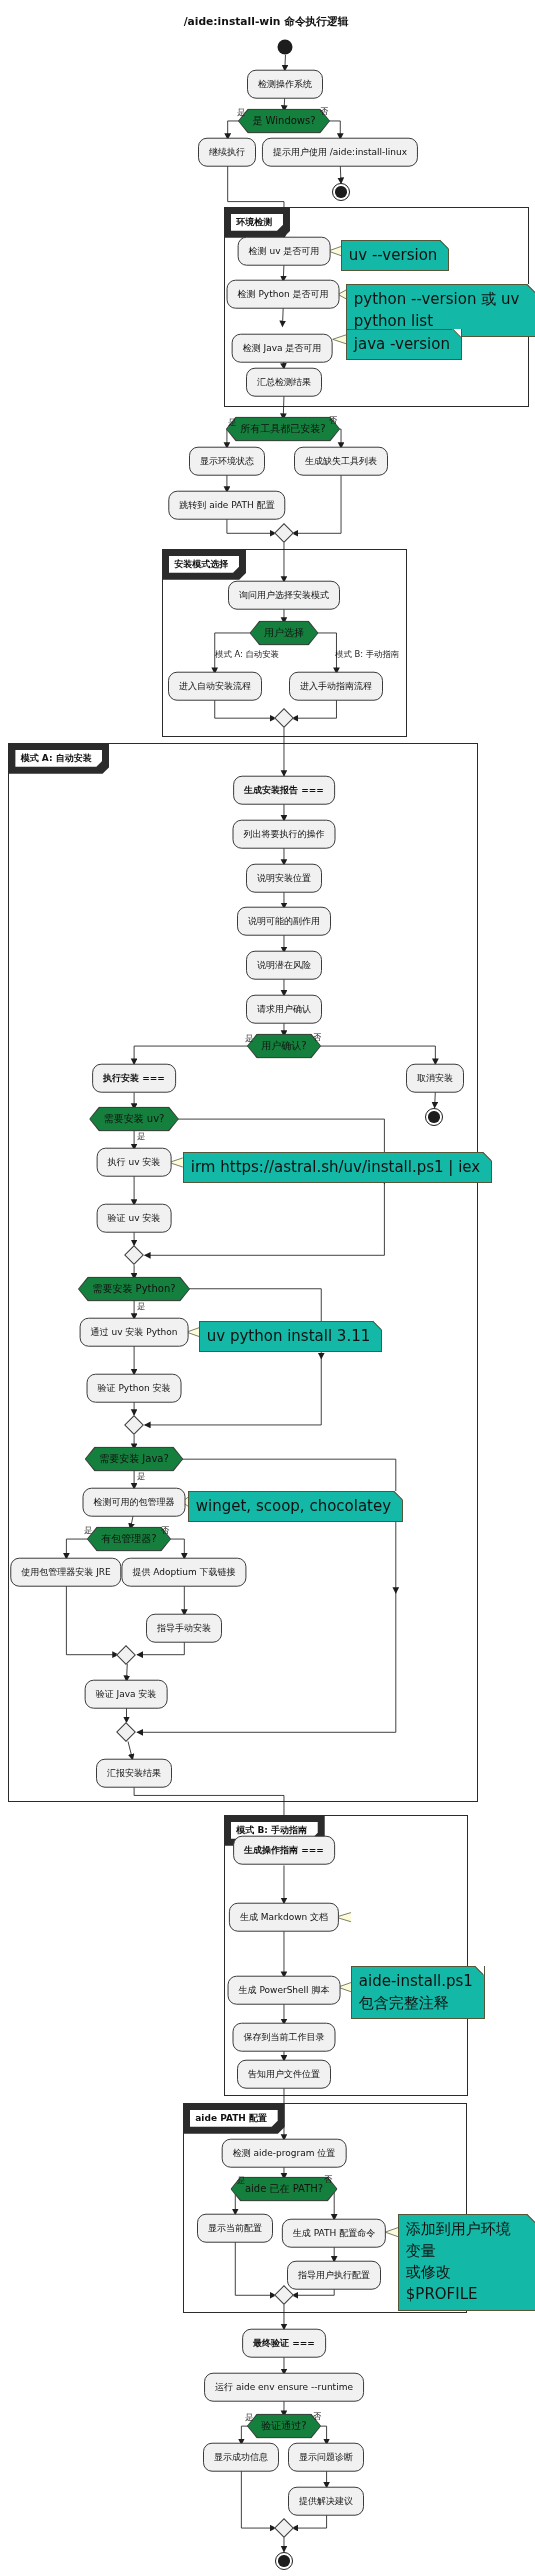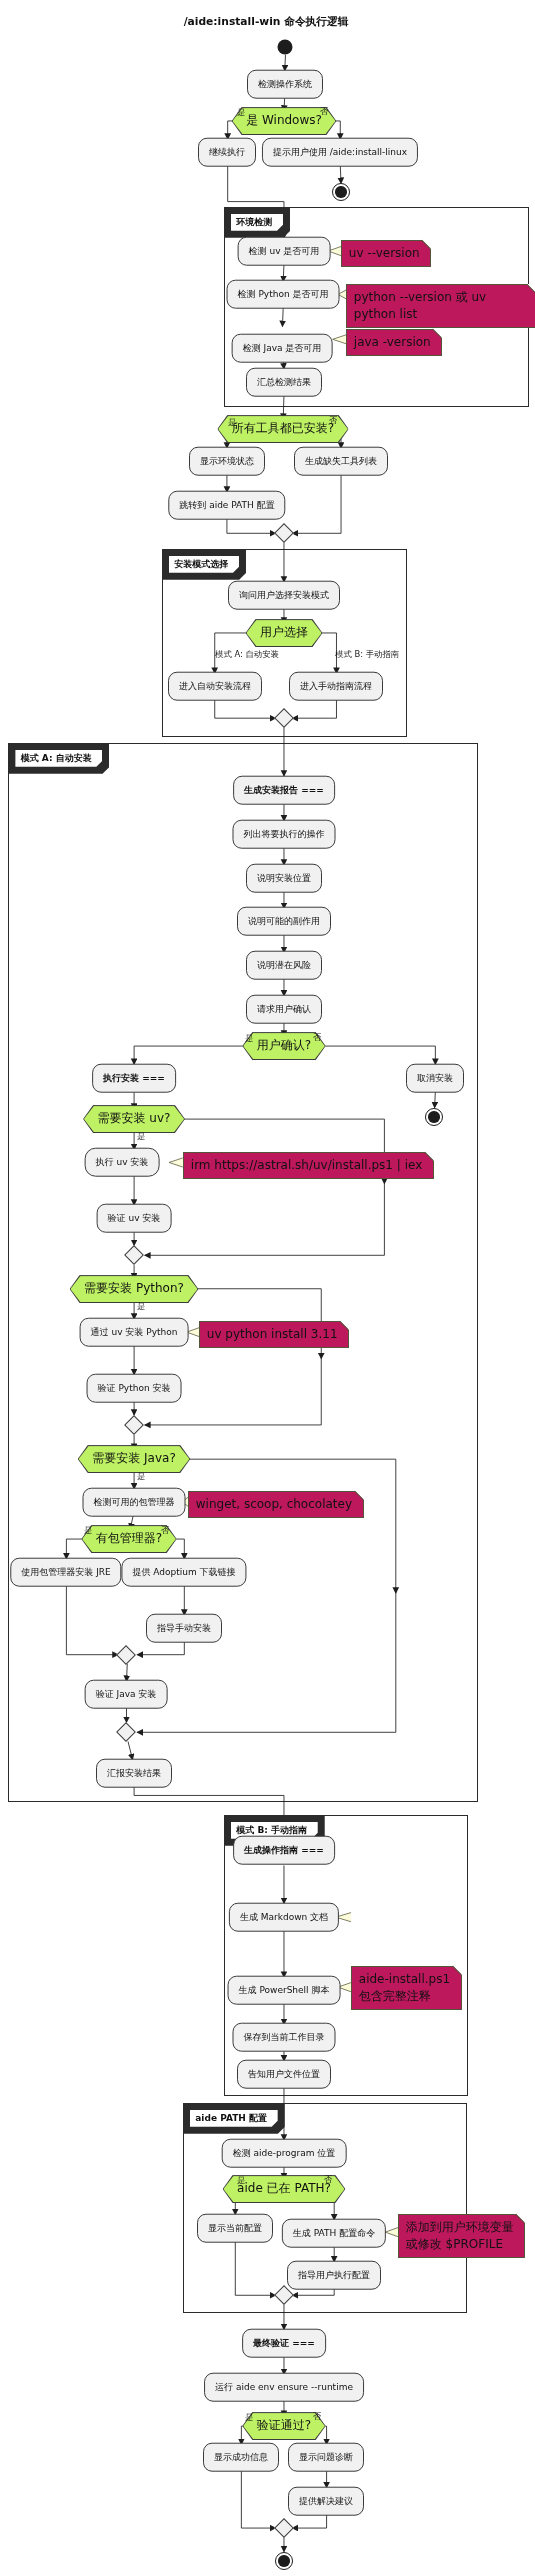--- a/index.html
+++ b/index.html
@@ -12,31 +12,31 @@
         clip-path:polygon(0 0,100% 0,100% calc(100% - 6.8px),calc(100% - 6.8px) 100%,0 100%);}
   .ptab>span{display:block;background:#fff;padding:1.5px 10.7px 2.3px 5.3px;font-size:9px;
         font-weight:bold;white-space:nowrap;
         clip-path:polygon(0 0,100% 0,100% calc(100% - 6px),calc(100% - 6px) 100%,0 100%);}
   .act{position:absolute;transform:translate(-50%,-50%);background:#f1f1f1;
        border:0.8px solid #3b3b3b;border-radius:9px;padding:6.8px 10px;
        font-size:9px;white-space:nowrap;text-align:center;}
   .act.b{font-weight:bold;}
   .dec{position:absolute;transform:translate(-50%,-50%);background:#3b3b3b;padding:0.8px;
        clip-path:polygon(10px 0,calc(100% - 10px) 0,100% 50%,calc(100% - 10px) 100%,10px 100%,0 50%);}
-  .dec>span{display:block;background:#bef264;padding:4.6px 13.7px;font-size:12px;white-space:nowrap;
+  .dec>span{display:block;background:#15803d;padding:4.6px 13.7px;font-size:10px;white-space:nowrap;
        clip-path:polygon(10px 0,calc(100% - 10px) 0,100% 50%,calc(100% - 10px) 100%,10px 100%,0 50%);}
   .merge{position:absolute;width:12px;height:12px;background:#f1f1f1;border:0.8px solid #3b3b3b;
          transform:translate(-50%,-50%) rotate(45deg);}
   .start{position:absolute;width:15px;height:15px;border-radius:50%;background:#1d1d1d;
          transform:translate(-50%,-50%);}
   .end{position:absolute;width:16px;height:16px;border-radius:50%;border:1.1px solid #1d1d1d;
        background:#fff;transform:translate(-50%,-50%);}
   .end::after{content:"";position:absolute;inset:2.3px;border-radius:50%;background:#1d1d1d;}
-  .note{position:absolute;background:#be185d;border:0.8px solid #55553a;padding:3.8px 10.7px 3.8px 6.8px;
-        font-size:12px;line-height:1.45;white-space:pre-line;}
+  .note{position:absolute;background:#14b8a6;border:0.8px solid #55553a;padding:3.8px 10.7px 3.8px 6.8px;
+        font-size:15px;line-height:1.45;white-space:pre-line;}
   .note::before{content:"";position:absolute;top:-0.8px;right:-0.8px;width:0;height:0;
         border-top:9px solid #fff;border-left:9px solid transparent;}
   .note::after{content:"";position:absolute;top:3.4px;right:-1.9px;width:12px;height:0.8px;
         background:#55553a;transform:rotate(45deg);}
   .elabel{position:absolute;font-size:8.4px;white-space:nowrap;color:#1a1a1a;}
   svg.edges{position:absolute;left:0;top:0;}
 </style>
 </head>
 <body>
 
@@ -192,21 +192,21 @@
   <div class="act" style="left:215px;top:686px;">进入自动安装流程</div>
   <div class="act" style="left:336px;top:686px;">进入手动指南流程</div>
   <div class="act b" style="left:284px;top:790px;">生成安装报告 ===</div>
   <div class="act" style="left:284px;top:834px;">列出将要执行的操作</div>
   <div class="act" style="left:284px;top:878px;">说明安装位置</div>
   <div class="act" style="left:284px;top:921px;">说明可能的副作用</div>
   <div class="act" style="left:284px;top:965px;">说明潜在风险</div>
   <div class="act" style="left:284px;top:1009px;">请求用户确认</div>
   <div class="act b" style="left:134px;top:1078px;">执行安装 ===</div>
   <div class="act" style="left:435px;top:1078px;">取消安装</div>
-  <div class="act" style="left:122px;top:1162px;border-radius:11px;">执行 uv 安装</div>
+  <div class="act" style="left:134px;top:1162px;">执行 uv 安装</div>
   <div class="act" style="left:134px;top:1218px;">验证 uv 安装</div>
   <div class="act" style="left:134px;top:1332px;">通过 uv 安装 Python</div>
   <div class="act" style="left:134px;top:1388px;">验证 Python 安装</div>
   <div class="act" style="left:134px;top:1502px;">检测可用的包管理器</div>
   <div class="act" style="left:66px;top:1572px;">使用包管理器安装 JRE</div>
   <div class="act" style="left:184px;top:1572px;">提供 Adoptium 下载链接</div>
   <div class="act" style="left:184px;top:1628px;">指导手动安装</div>
   <div class="act" style="left:126px;top:1694px;">验证 Java 安装</div>
   <div class="act" style="left:134px;top:1773px;">汇报安装结果</div>
   <div class="act b" style="left:284px;top:1850px;">生成操作指南 ===</div>

